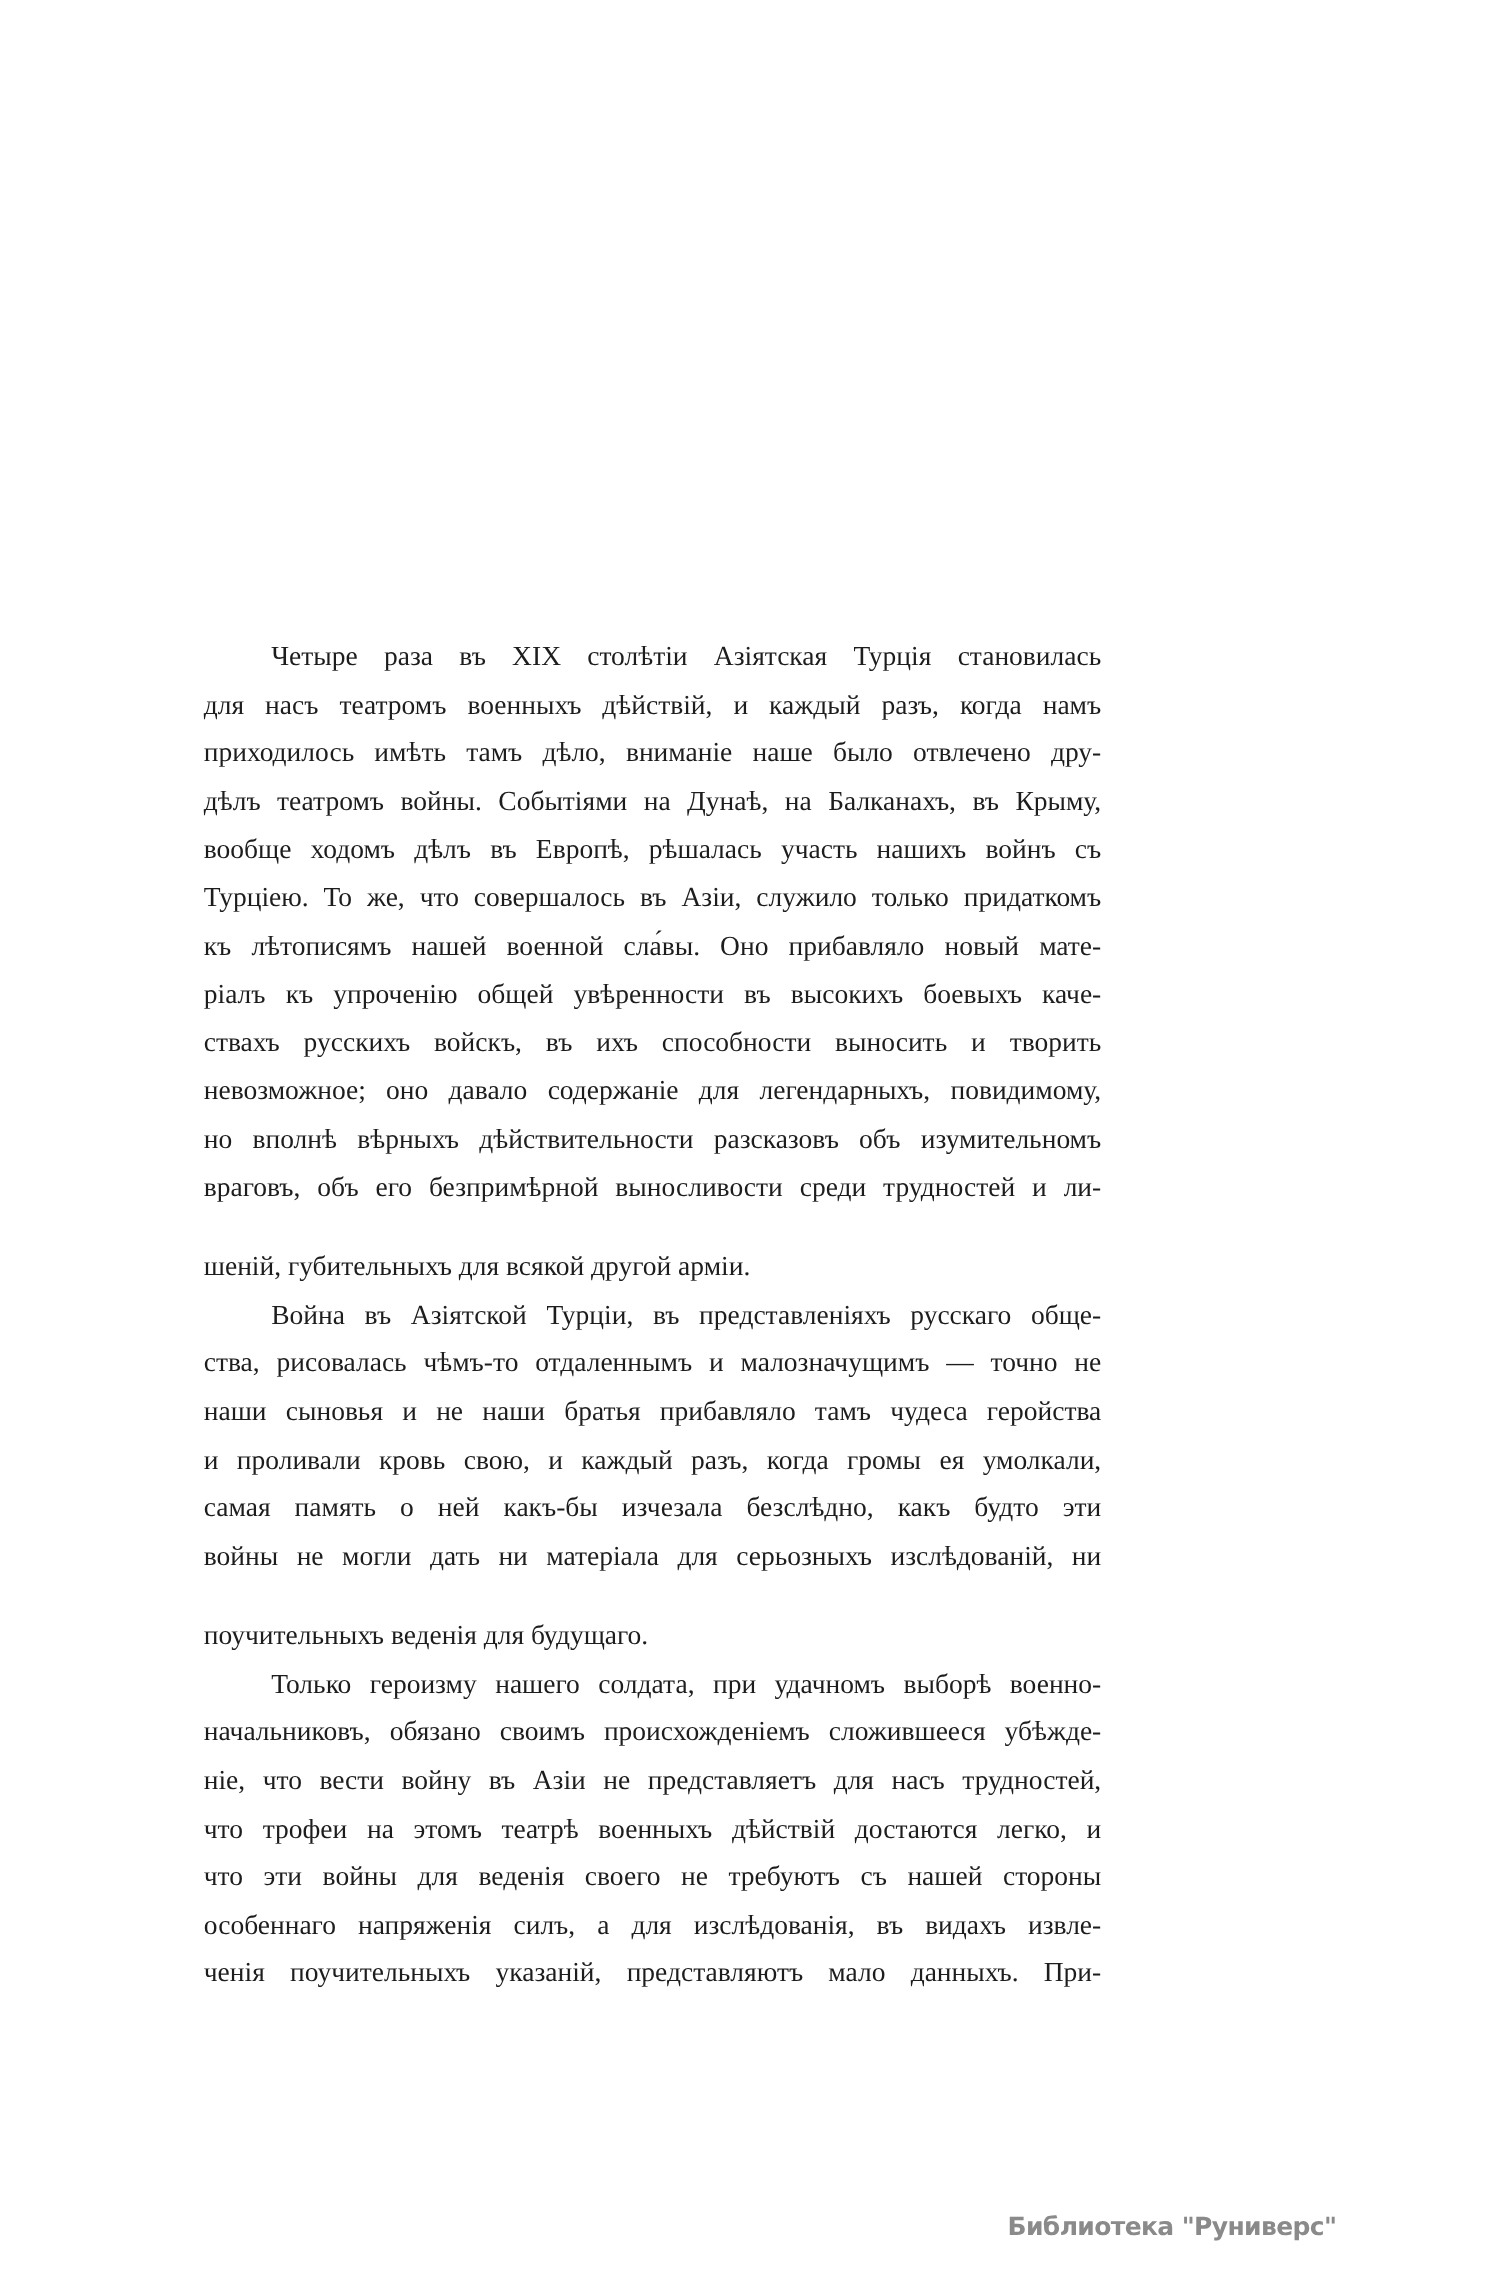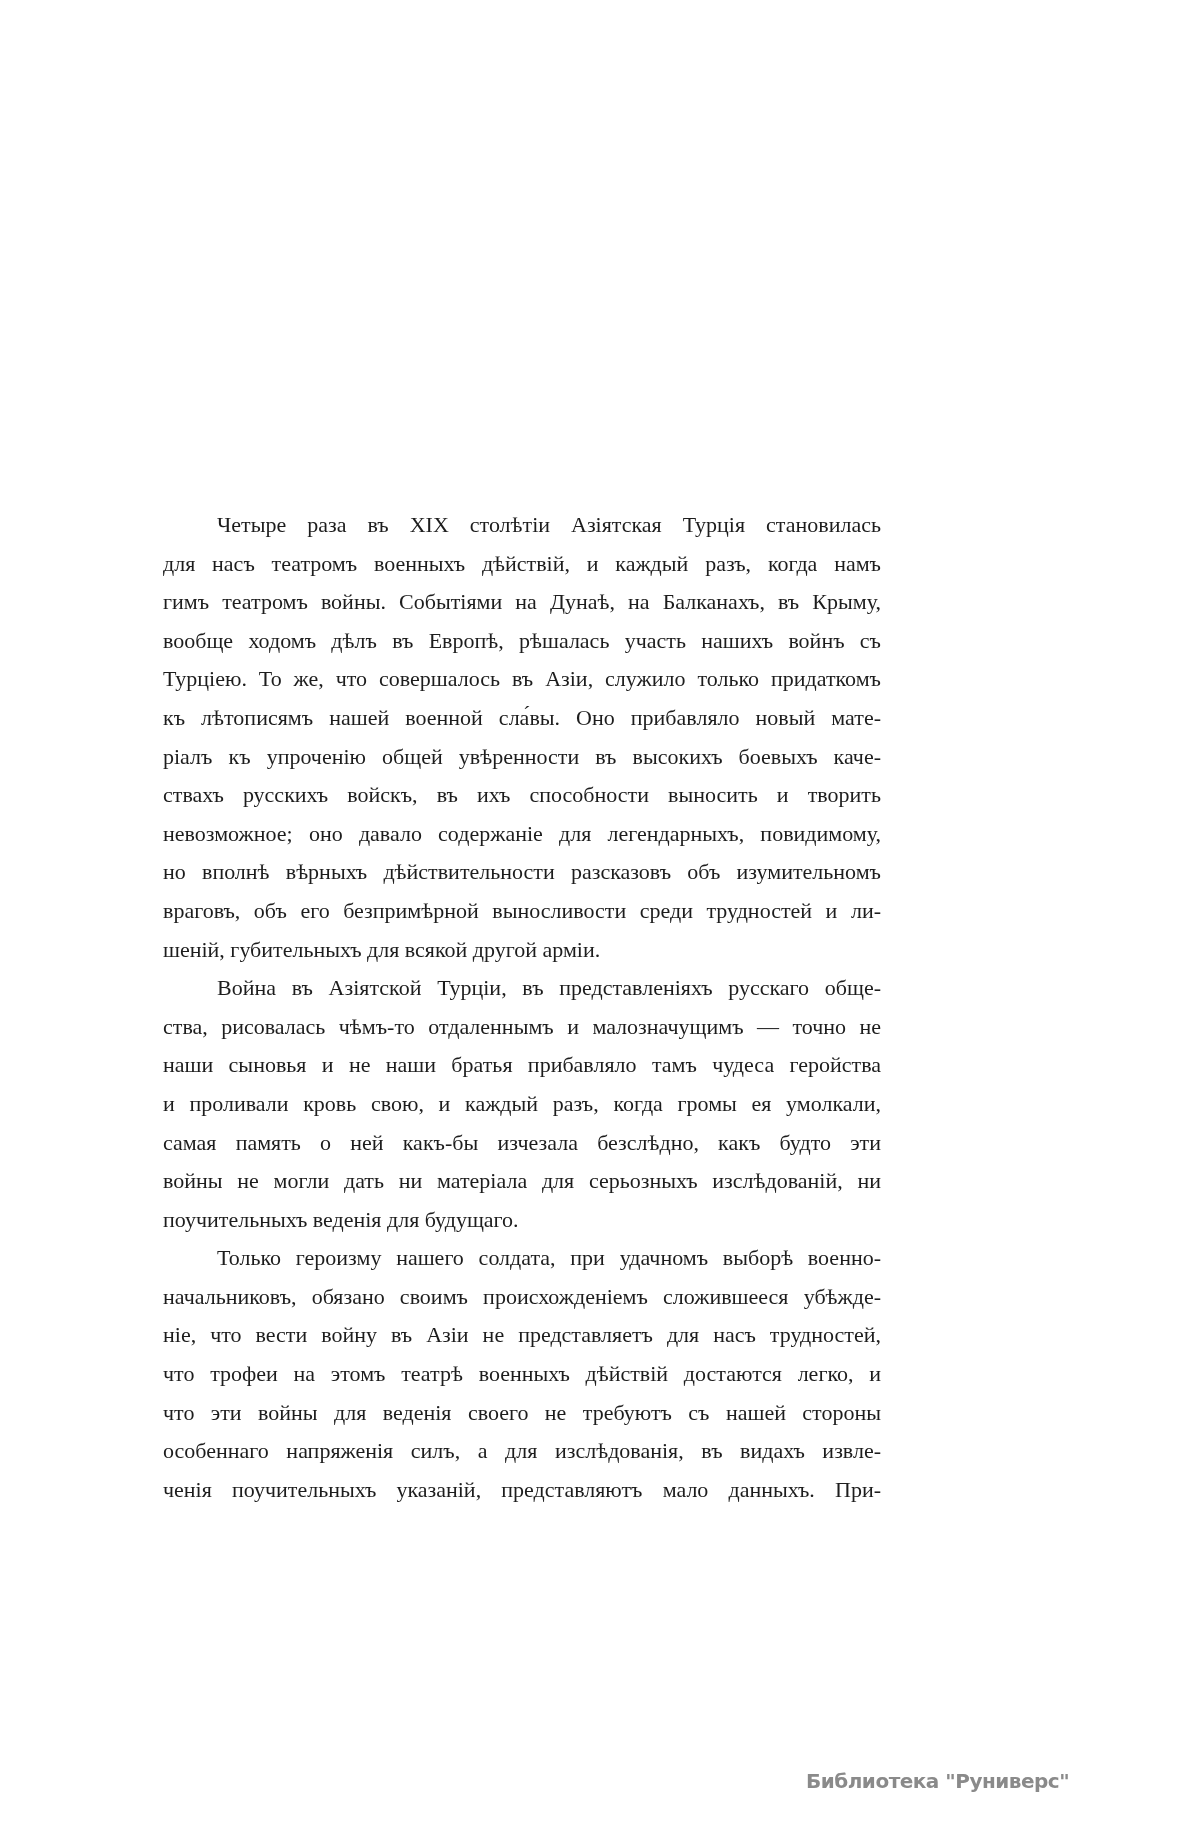--- a/index.html
+++ b/index.html
@@ -34,20 +34,21 @@
     text-align-last: justify;
     white-space: normal;
     overflow: visible;
   }
   .line.indent {
     text-indent: 54px;
   }
   .line.flushleft {
     text-align: center;
     text-align-last: left;
+    margin-top: 25px;
   }
   .watermark {
     position: absolute;
     left: 806px;
     top: 1769px;
     font-family: "DejaVu Sans", sans-serif;
     font-size: 20px;
     font-weight: bold;
     letter-spacing: -0.5px;
     color: #8a8a8a;
@@ -57,21 +58,22 @@
 </head>
 <body>
 
 <div class="page">
 
   <div class="text-block">
 
     <div class="para">
       <div class="line indent">Четыре раза въ XIX столѣтіи Азіятская Турція становилась</div>
       <div class="line">для насъ театромъ военныхъ дѣйствій, и каждый разъ, когда намъ</div>
-      <div class="line">гимъ театромъ войны. Событіями на Дунаѣ, на Балканахъ, въ Крыму,</div>
+      <div class="line">приходилось имѣть тамъ дѣло, вниманіе наше было отвлечено дру-</div>
+      <div class="line">дѣлъ театромъ войны. Событіями на Дунаѣ, на Балканахъ, въ Крыму,</div>
       <div class="line">вообще ходомъ дѣлъ въ Европѣ, рѣшалась участь нашихъ войнъ съ</div>
       <div class="line">Турціею. То же, что совершалось въ Азіи, служило только придаткомъ</div>
       <div class="line">къ лѣтописямъ нашей военной сла́вы. Оно прибавляло новый мате-</div>
       <div class="line">ріалъ къ упроченію общей увѣренности въ высокихъ боевыхъ каче-</div>
       <div class="line">ствахъ русскихъ войскъ, въ ихъ способности выносить и творить</div>
       <div class="line">невозможное; оно давало содержаніе для легендарныхъ, повидимому,</div>
       <div class="line">но вполнѣ вѣрныхъ дѣйствительности разсказовъ объ изумительномъ</div>
       <div class="line">враговъ, объ его безпримѣрной выносливости среди трудностей и ли-</div>
       <div class="line flushleft">шеній, губительныхъ для всякой другой арміи.</div>
     </div>

